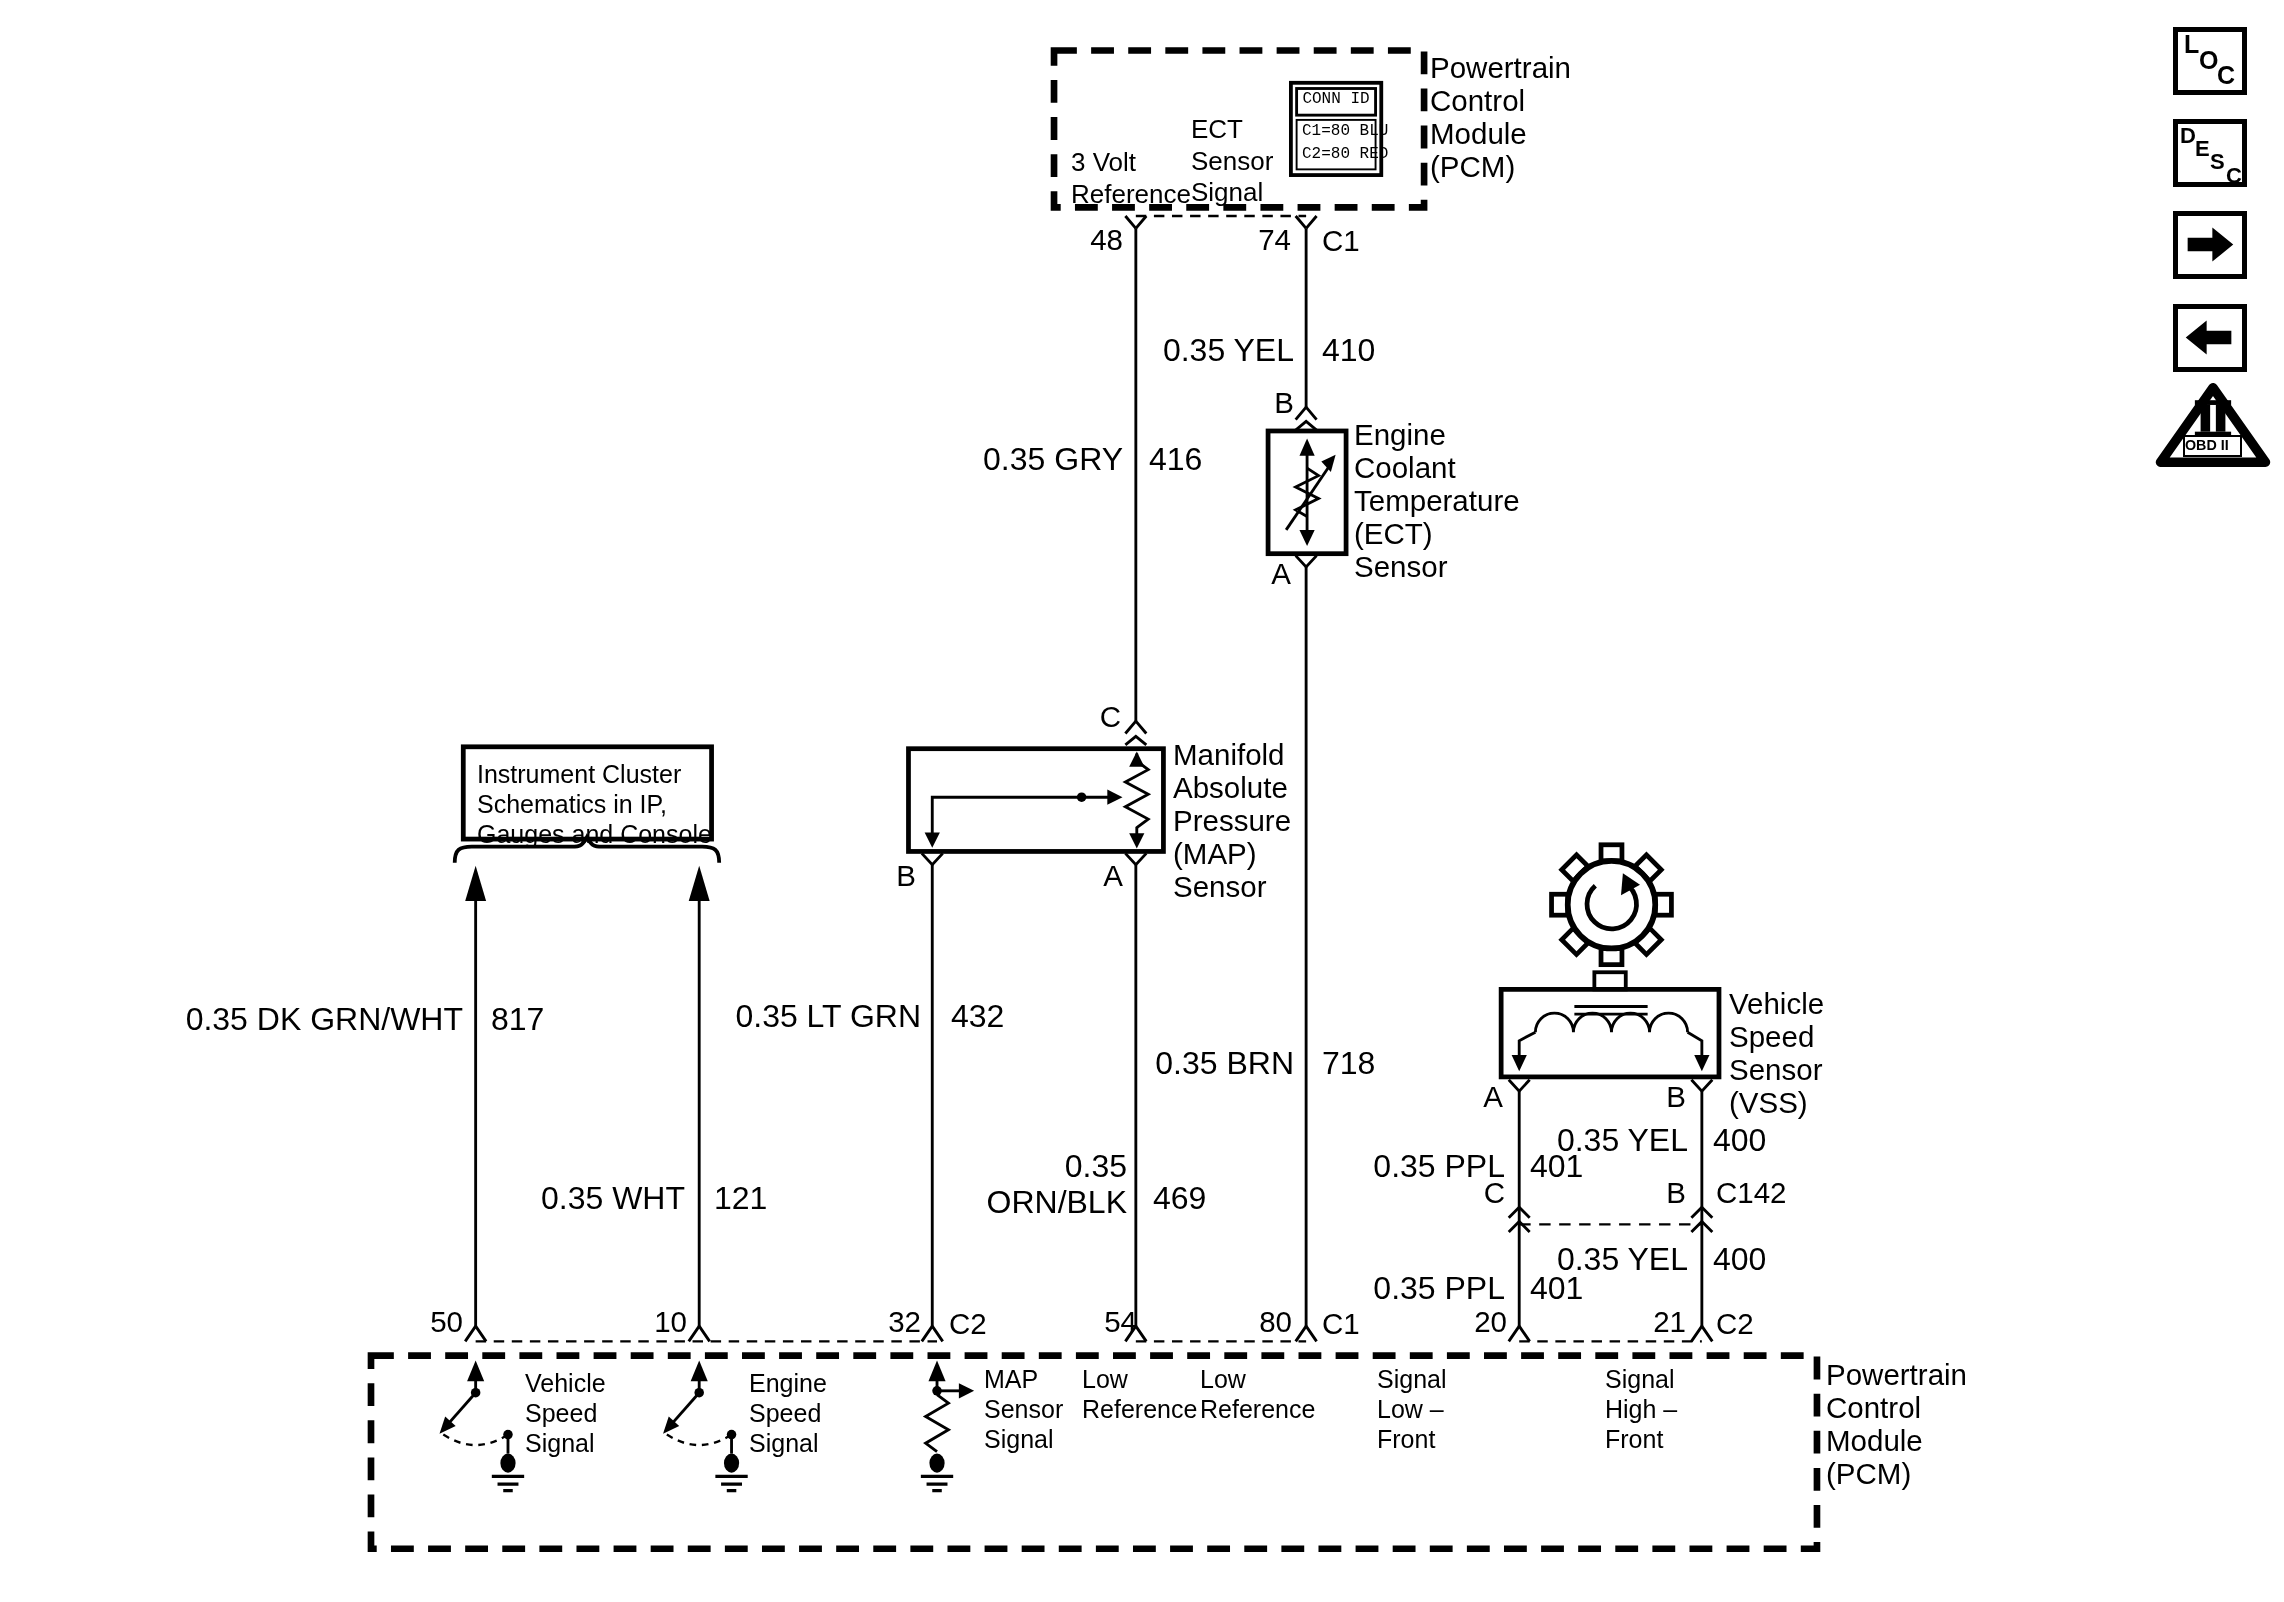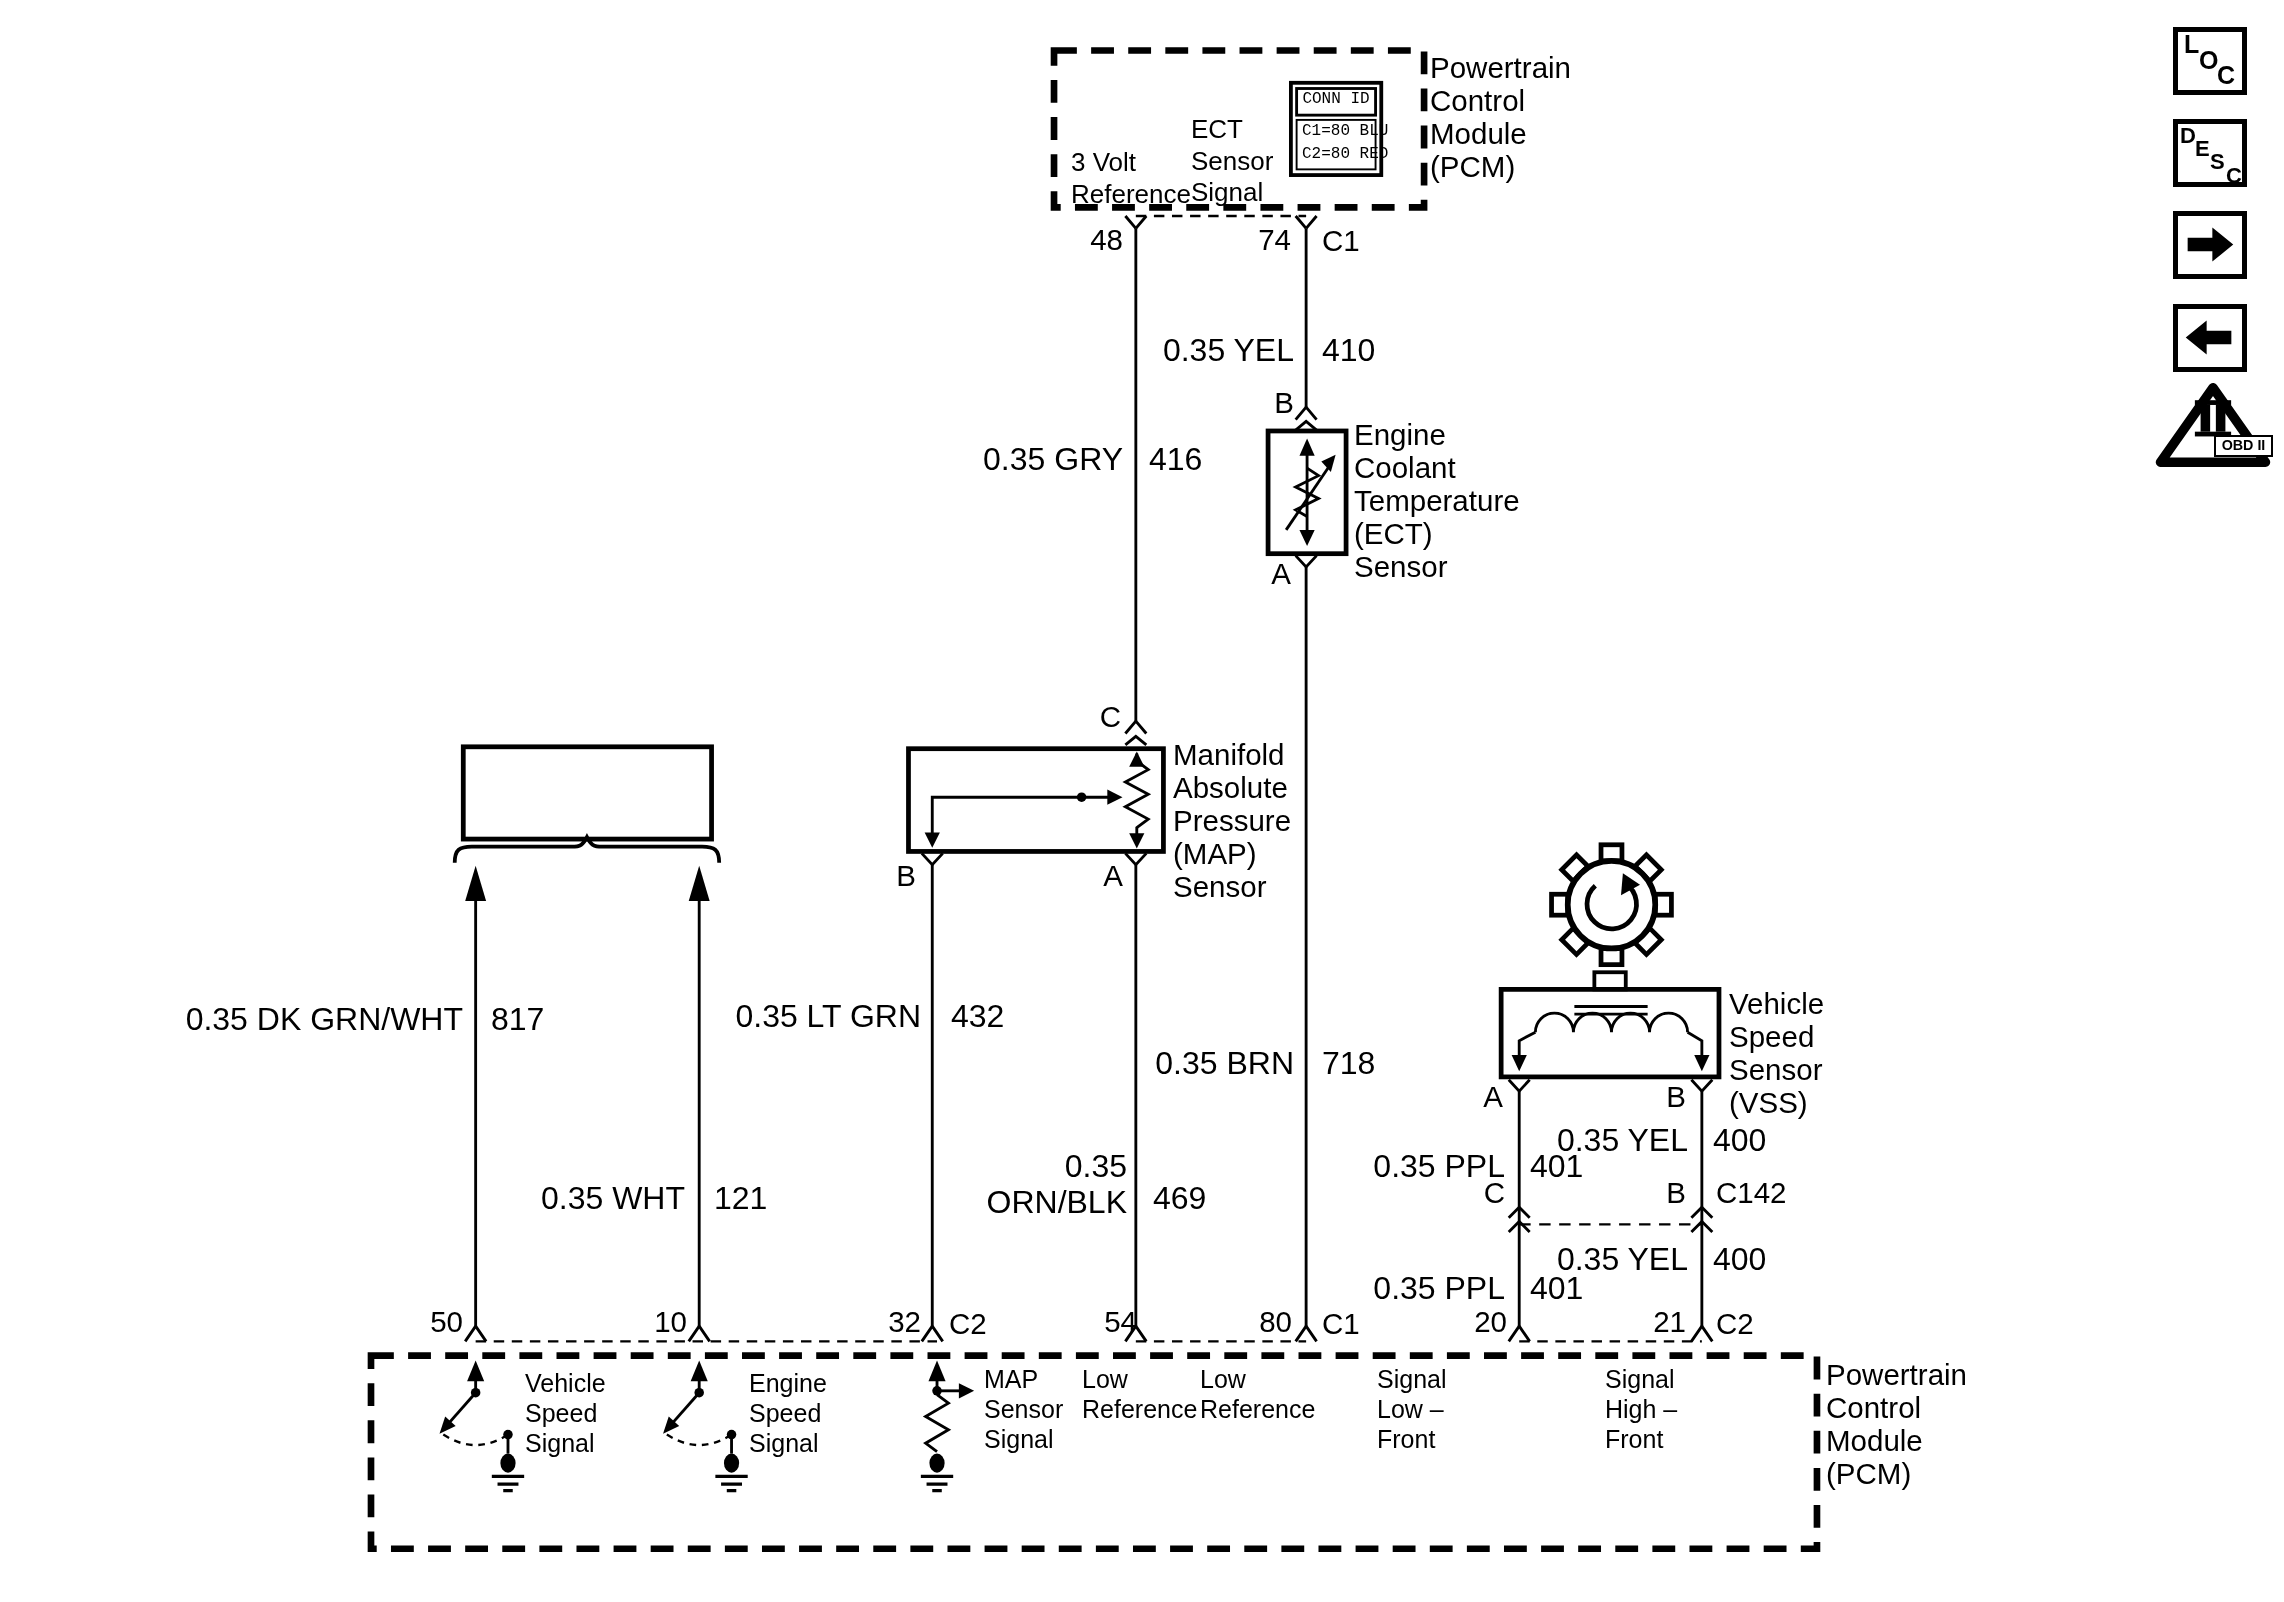--- a/index.html
+++ b/index.html
@@ -16,21 +16,21 @@
   .f30{font-size:32px;}
   .f27{font-size:26px;line-height:1.22;}
   .f26{font-size:25px;line-height:1.2;}
   .f23{font-size:16px;font-family:Liberation Mono, monospace;}
   .ra{text-align:right;}
   .ctr{text-align:center;}
   .icon-letter{position:absolute;font-weight:bold;color:#000;}
   .side-btn{position:absolute;border:5.7px solid #000;background:#fff;box-sizing:border-box;}
   .obd-label{
     position:absolute;border:2.9px solid #000;background:#fff;box-sizing:border-box;
-    font-size:14.3px;font-weight:bold;text-align:center;line-height:16px;margin-left:31px;
+    font-size:14.3px;font-weight:bold;line-height:16px;
   }
 </style>
 </head>
 <body>
 
 <div id="stage">
 
   <svg id="lines" width="2285" height="1603" viewBox="0 0 2402 1685">
     <g stroke="#000" fill="none" stroke-width="3">
 
@@ -193,20 +193,23 @@
 
   <div class="lbl f31 ra" style="right:1164px;top:700px">C</div>
   <div class="lbl f31" style="left:1173px;top:738px;width:162px">Manifold
 Absolute
 Pressure
 (MAP)
 Sensor</div>
   <div class="lbl f31 ra" style="right:1369px;top:859px">B</div>
   <div class="lbl f31 ra" style="right:1162px;top:859px">A</div>
 
+  <div class="lbl f26" style="left:477px;top:759px;width:238px">Instrument Cluster
+Schematics in IP,
+Gauges and Console</div>
 
   <div class="lbl f30 ra" style="right:1822px;top:1002px">0.35 DK GRN/WHT</div>
   <div class="lbl f30" style="left:491px;top:1002px">817</div>
   <div class="lbl f30 ra" style="right:1364px;top:999px">0.35 LT GRN</div>
   <div class="lbl f30" style="left:951px;top:999px">432</div>
   <div class="lbl f30 ra" style="right:991px;top:1046px">0.35 BRN</div>
   <div class="lbl f30" style="left:1322px;top:1046px">718</div>
   <div class="lbl f30 ra" style="right:1600px;top:1181px">0.35 WHT</div>
   <div class="lbl f30" style="left:714px;top:1181px">121</div>
   <div class="lbl f30 ra" style="right:1158px;top:1149px">0.35

